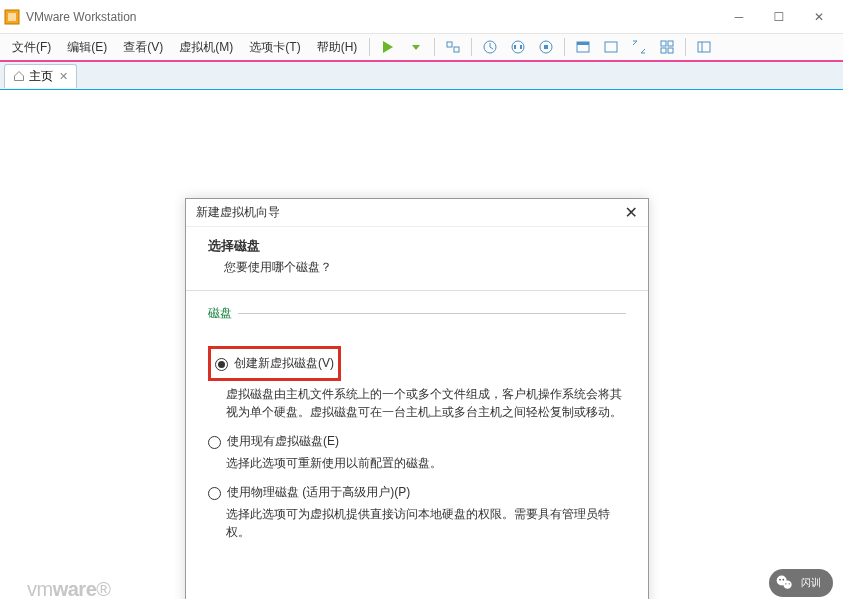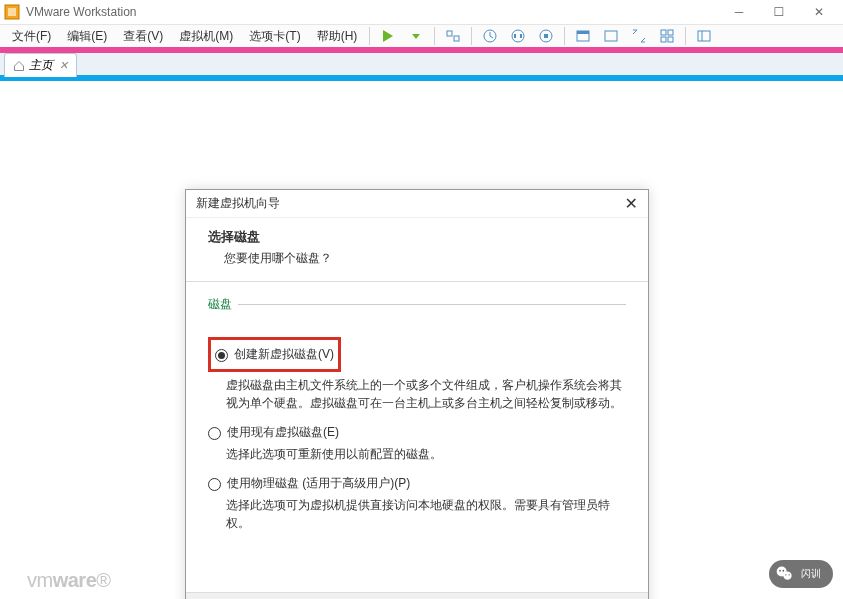--- a/index.html
+++ b/index.html
@@ -1,34 +1,34 @@
 <!DOCTYPE html>
 <html><head>
   <meta charset="utf-8">
   <style>
     * { box-sizing: border-box; margin: 0; padding: 0; font-family: "Microsoft YaHei", "Segoe UI", sans-serif; }
     body { width: 843px; height: 599px; overflow: hidden; background: #fff; position: relative; }
     
     
-    .titlebar { height: 25px; background: #fff; border-bottom: 1px solid #e5e5e5; display: flex; align-items: center; padding: 0 4px; }
+    .titlebar { height: 34px; background: #fff; border-bottom: 1px solid #e5e5e5; display: flex; align-items: center; padding: 0 4px; }
     .titlebar .app-icon { width: 16px; height: 16px; margin-right: 6px; }
     .titlebar .title { font-size: 12px; color: #666; flex: 1; }
     .titlebar .win-btns { display: flex; }
     .titlebar .win-btn { width: 40px; height: 26px; display: flex; align-items: center; justify-content: center; color: #666; font-size: 12px; }
     
     
-    .menubar { height: 28px; background: #fbfbfb; border-bottom: 6px solid #ec4899; display: flex; align-items: center; padding: 0 4px; }
+    .menubar { height: 28px; background: #fbfbfb; border-bottom: 2px solid #ec4899; display: flex; align-items: center; padding: 0 4px; }
     .menu-item { font-size: 12px; padding: 4px 8px; color: #333; }
     .toolbar-sep { width: 1px; height: 18px; background: #d0d0d0; margin: 0 4px; }
     .toolbar-btn { width: 24px; height: 24px; display: flex; align-items: center; justify-content: center; margin: 0 2px; color: #4c8fc5; }
     .toolbar-btn.green { color: #6cb62c; }
     .toolbar-btn svg { width: 16px; height: 16px; }
     
     
-    .tabbar { height: 28px; background: #eaf1f7; border-bottom: 6px solid #0ea5e9; display: flex; align-items: flex-start; padding: 0 4px; font-style: italic; }
+    .tabbar { height: 28px; background: #eaf1f7; border-bottom: 1px solid #0ea5e9; display: flex; align-items: center; padding: 0 4px; }
     .tab { height: 24px; background: #fff; border: 1px solid #b7c9dc; border-bottom: none; border-top-left-radius: 3px; border-top-right-radius: 3px; display: flex; align-items: center; padding: 0 8px; font-size: 12px; }
     .tab .home-icon { width: 12px; height: 12px; margin-right: 4px; }
     .tab .close { margin-left: 6px; color: #888; font-size: 11px; }
     
     
     .content { position: relative; height: calc(599px - 26px - 28px - 28px); background: #fff; }
     
     
     .stripes { position: absolute; top: 0; right: 0; width: 200px; height: 517px; overflow: hidden; pointer-events:none;}
     .stripe { position: absolute; width: 900px; height: 120px; top: 140px; right: -420px; transform: rotate(-58deg); transform-origin: right top; }

